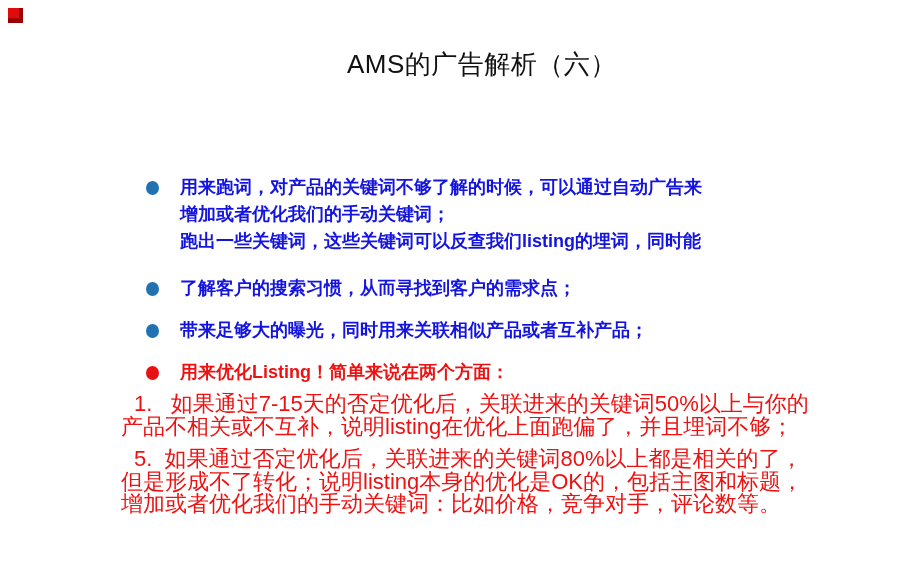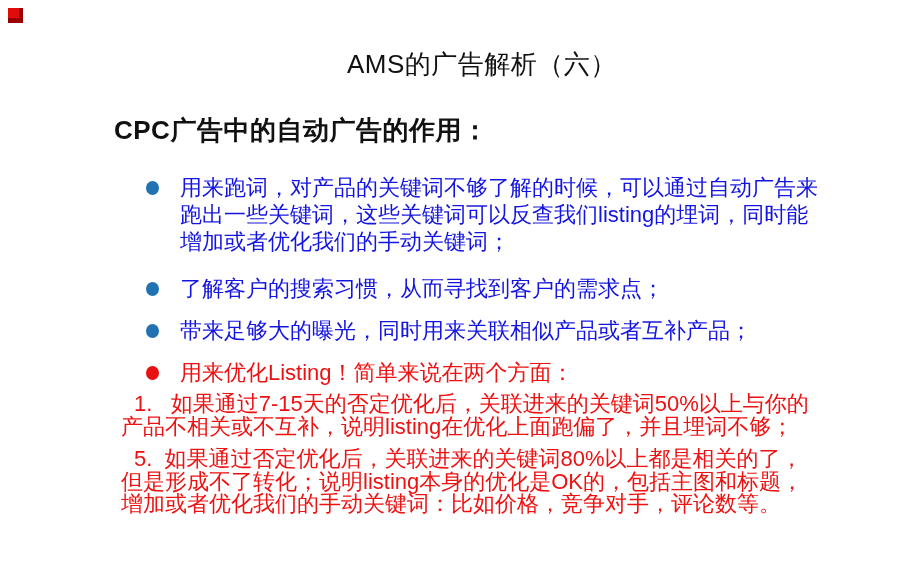--- a/index.html
+++ b/index.html
@@ -42,21 +42,21 @@
   }
   .bullet{position:absolute;left:0;width:909px;}
   .bullet .dot{
     position:absolute;left:146px;top:7px;
     width:13px;height:14px;border-radius:50%;
     display:block;
   }
   .bullet .btext{
     position:absolute;left:180px;top:0;
     width:660px;
-    font-size:22px;font-weight:400;
+    font-size:18px;font-weight:700;
     line-height:27px;
   }
   .bullet.blue .dot{background:var(--dot-blue);}
   .bullet.blue .btext{color:var(--text-blue);}
   .bullet.red .dot{background:var(--dot-red);}
   .bullet.red .btext{color:var(--text-red);}
   .b1{top:174px;height:81px;}
   .b2{top:275px;height:27px;}
   .b3{top:317px;height:27px;}
   .b4{top:359px;height:27px;padding-left:28px;}
@@ -74,28 +74,27 @@
 </style>
 </head>
 <body>
 
 <div class="slide">
 
   <div class="corner-marker"></div>
 
   <div class="title">AMS的广告解析（六）</div>
 
-  <div class="heading">CPC广告中的自动广告的作用：</div>
 
   <div class="bullet b1 blue">
     <span class="dot"></span>
     <div class="btext">
         <div class="tline">用来跑词，对产品的关键词不够了解的时候，可以通过自动广告来</div>
+        <div class="tline">增加或者优化我们的手动关键词；</div>
         <div class="tline">跑出一些关键词，这些关键词可以反查我们listing的埋词，同时能</div>
-        <div class="tline">增加或者优化我们的手动关键词；</div>
       </div>
   </div>
 
   <div class="bullet b3 blue">
     <span class="dot"></span>
     <div class="btext">
         <div class="tline">带来足够大的曝光，同时用来关联相似产品或者互补产品；</div>
       </div>
   </div>
 

